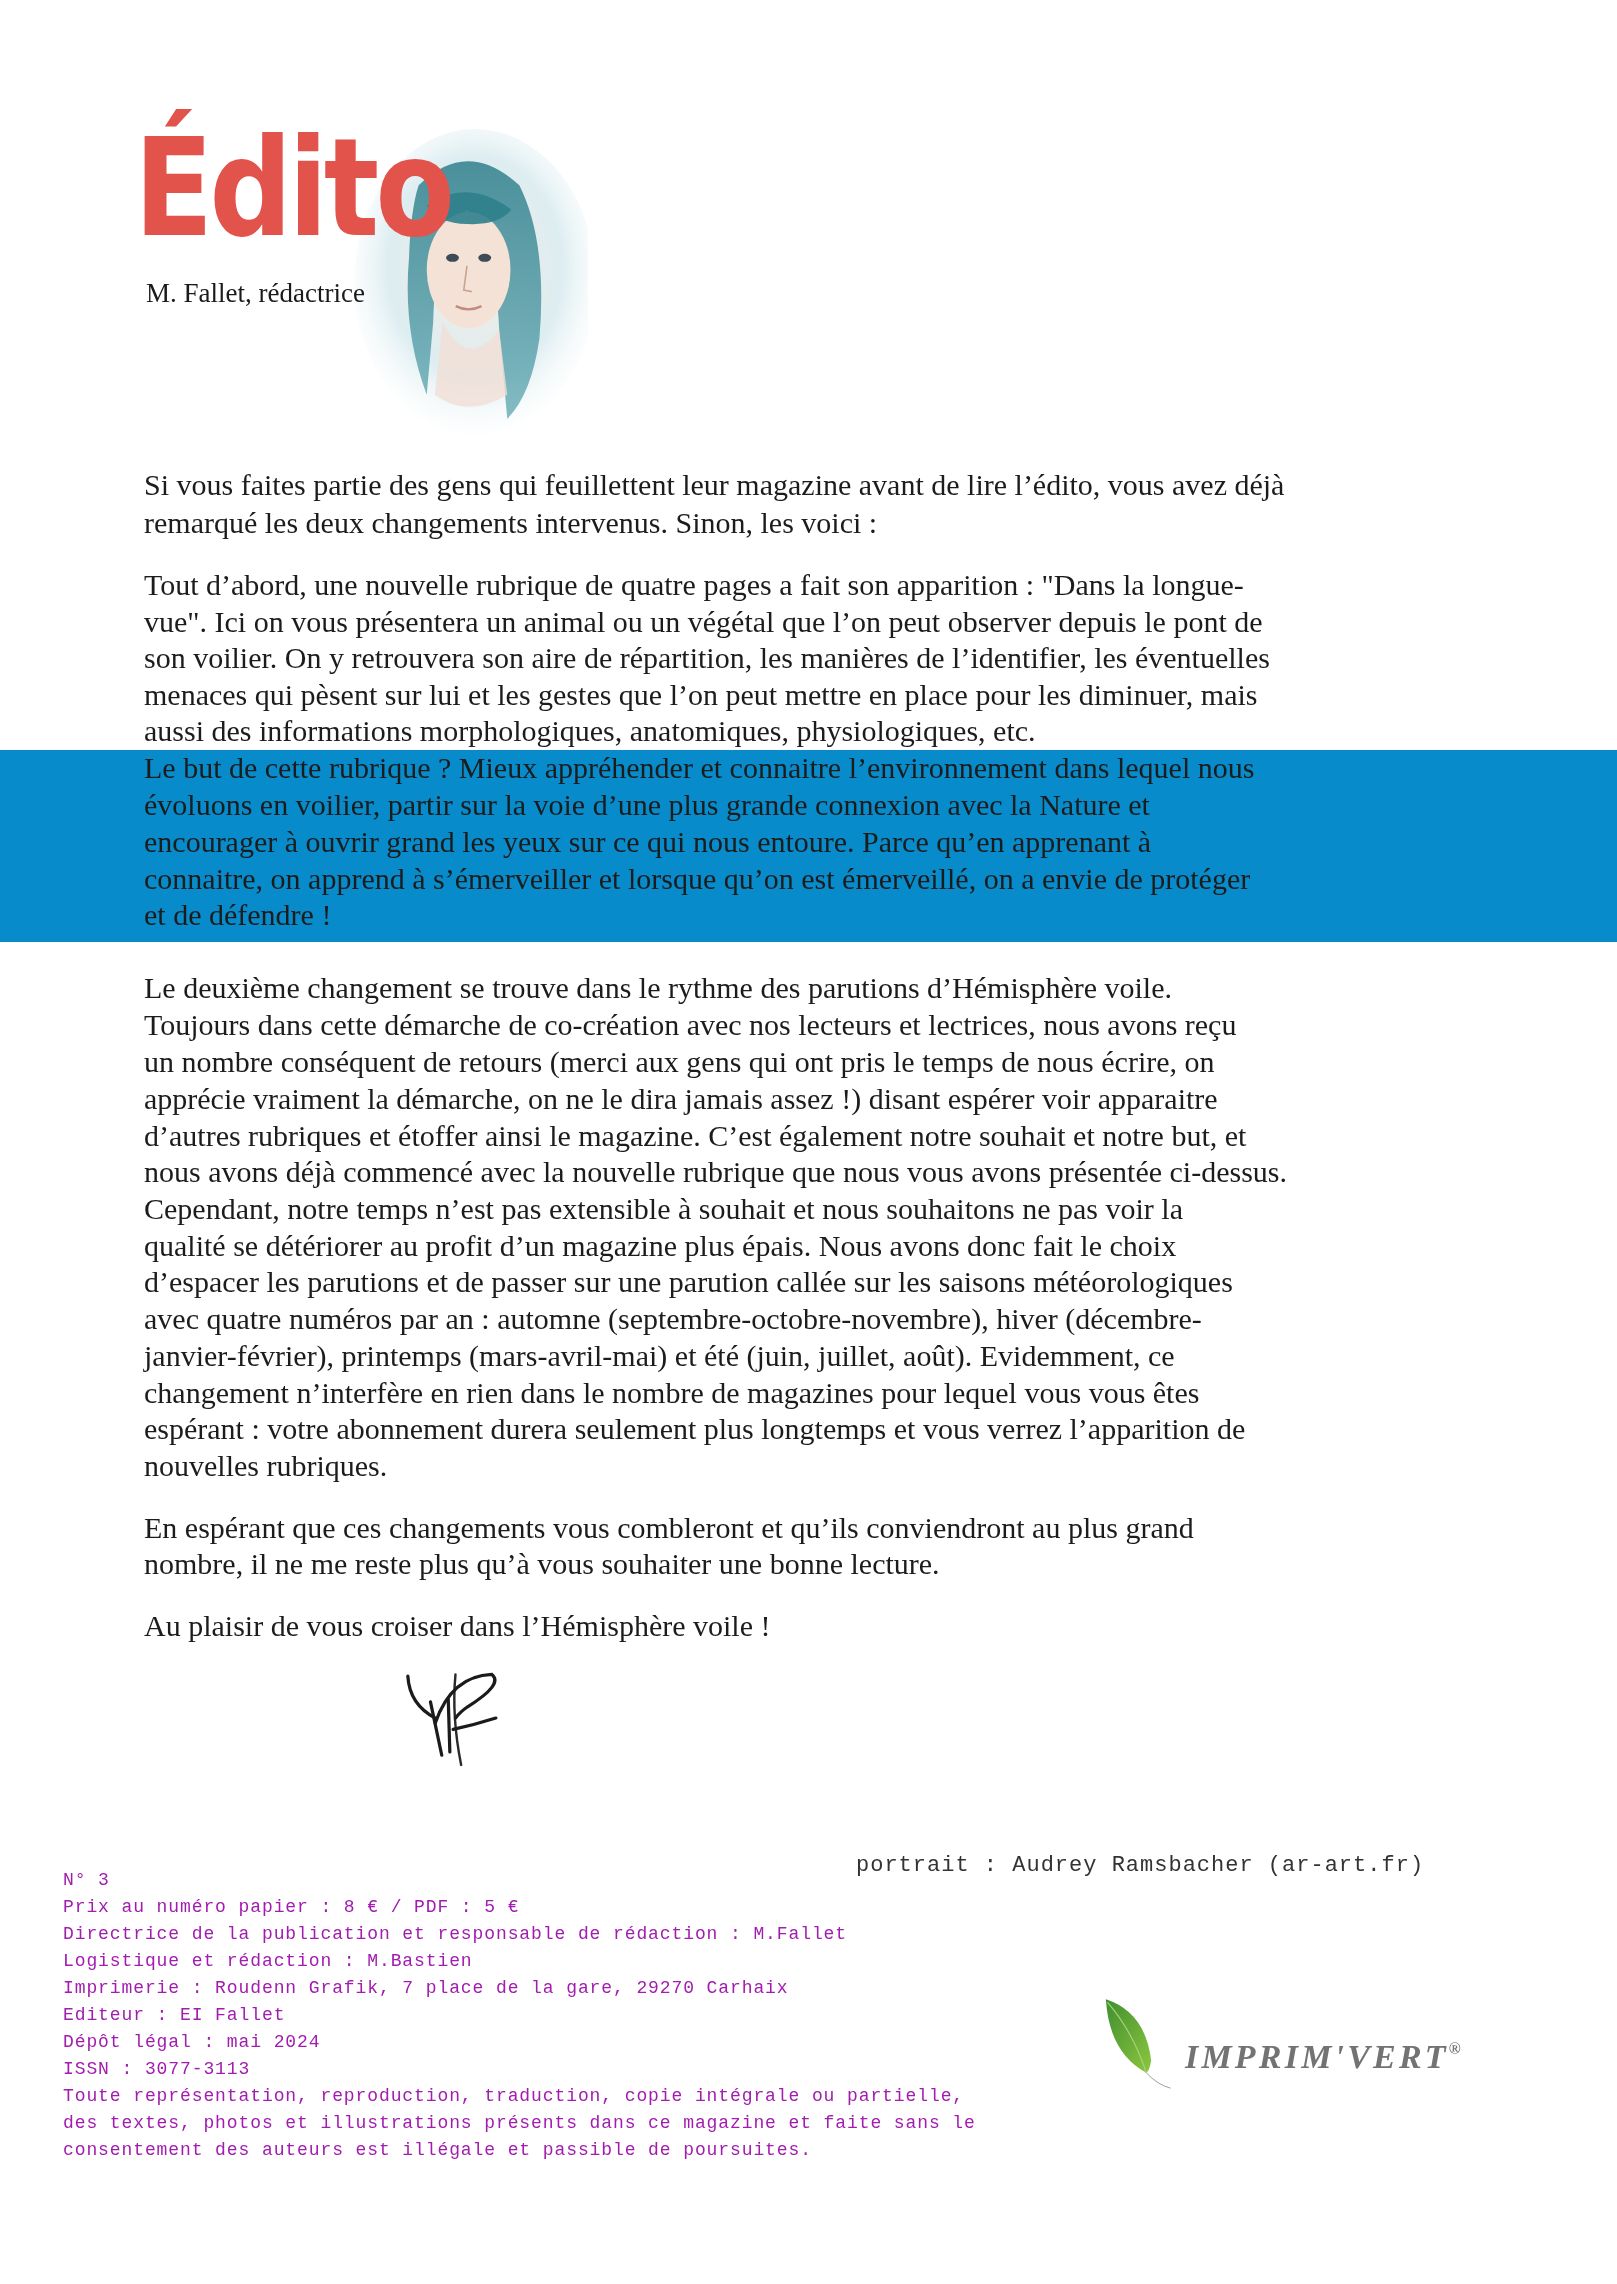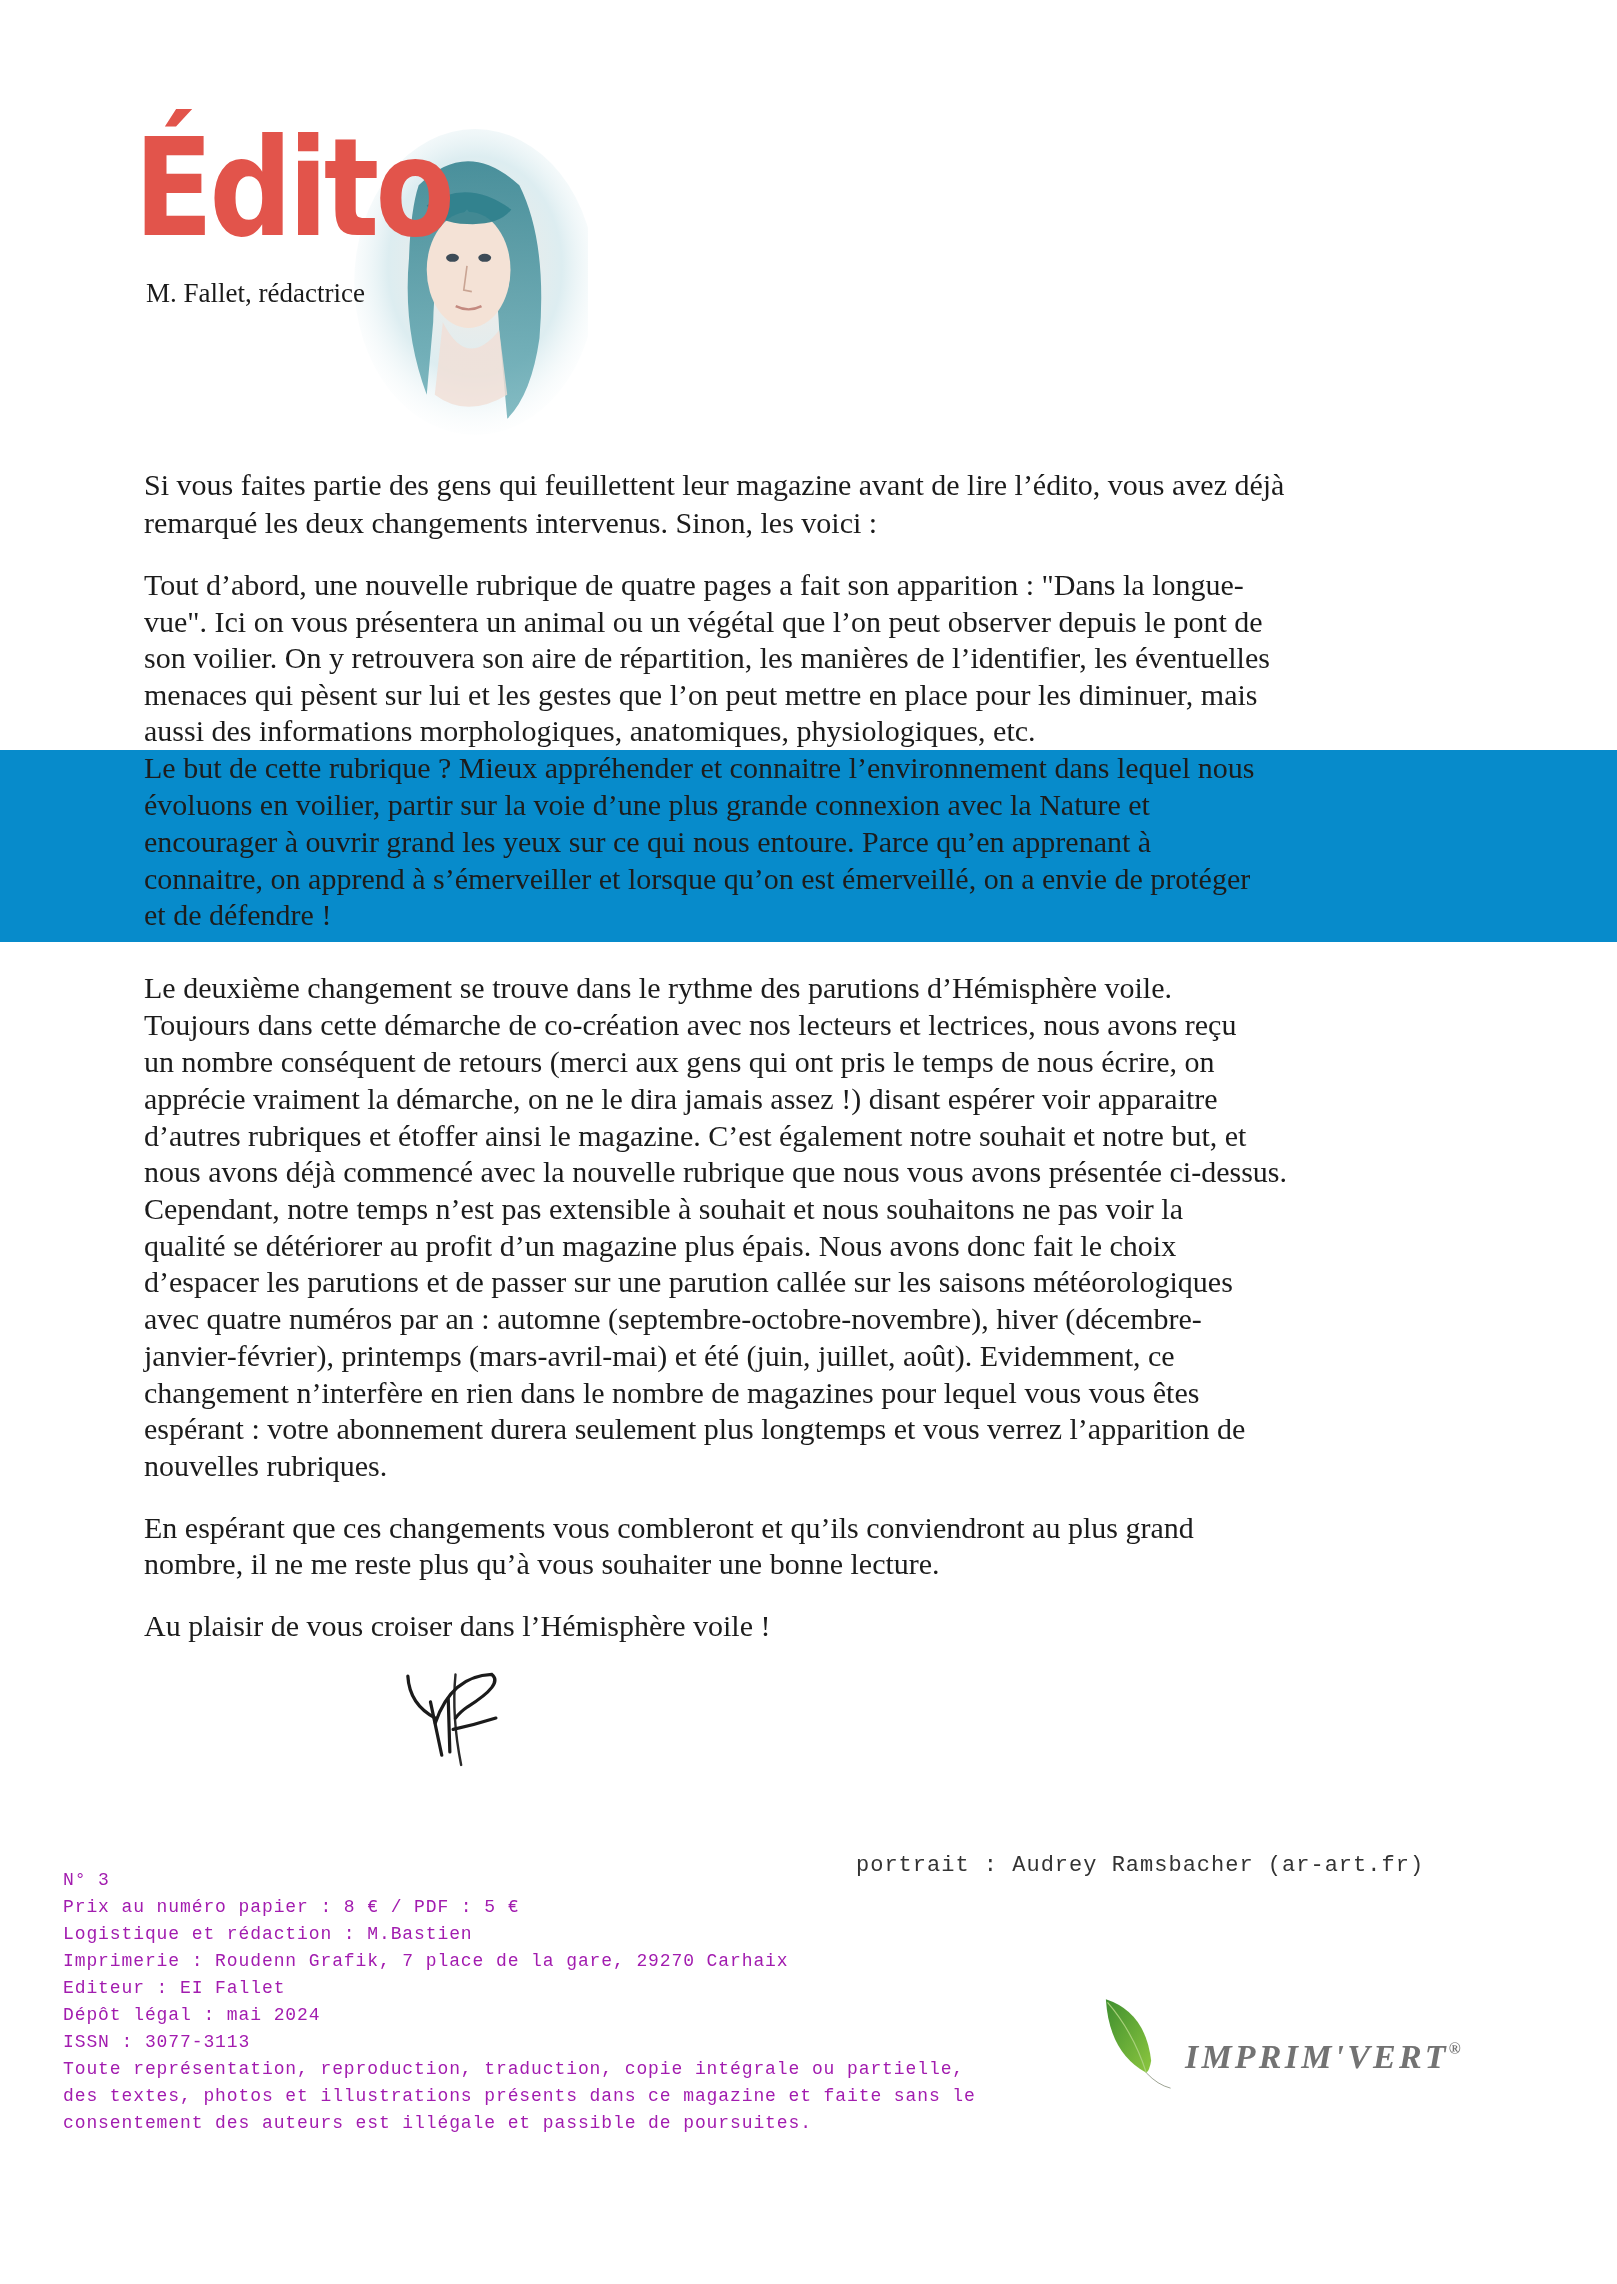--- a/index.html
+++ b/index.html
@@ -135,20 +135,21 @@
     <path d="M65 8 Q60 60 72 120" stroke="#2a2a2a" stroke-width="3" fill="none" stroke-linecap="round"></path>
     <path d="M40 68 Q60 10 110 8 Q125 20 80 48 Q70 55 65 62" stroke="#1b1b1b" stroke-width="4" fill="none" stroke-linecap="round"></path>
     <path d="M62 76 Q90 70 115 62" stroke="#1b1b1b" stroke-width="4" fill="none" stroke-linecap="round"></path>
   </svg>
 
   <div class="credit">portrait : Audrey Ramsbacher (ar-art.fr)</div>
 
   <div class="colophon">
     <div>N° 3</div>
     <div>Prix au numéro papier : 8 € / PDF : 5 €</div>
+    <div>Directrice de la publication et responsable de rédaction : M.Fallet</div>
     <div>Logistique et rédaction : M.Bastien</div>
     <div>Imprimerie : Roudenn Grafik, 7 place de la gare, 29270 Carhaix</div>
     <div>Editeur : EI Fallet</div>
     <div>Dépôt légal : mai 2024</div>
     <div>ISSN : 3077-3113</div>
     <div>Toute représentation, reproduction, traduction, copie intégrale ou partielle,</div>
     <div>des textes, photos et illustrations présents dans ce magazine et faite sans le</div>
     <div>consentement des auteurs est illégale et passible de poursuites.</div>
   </div>
 

